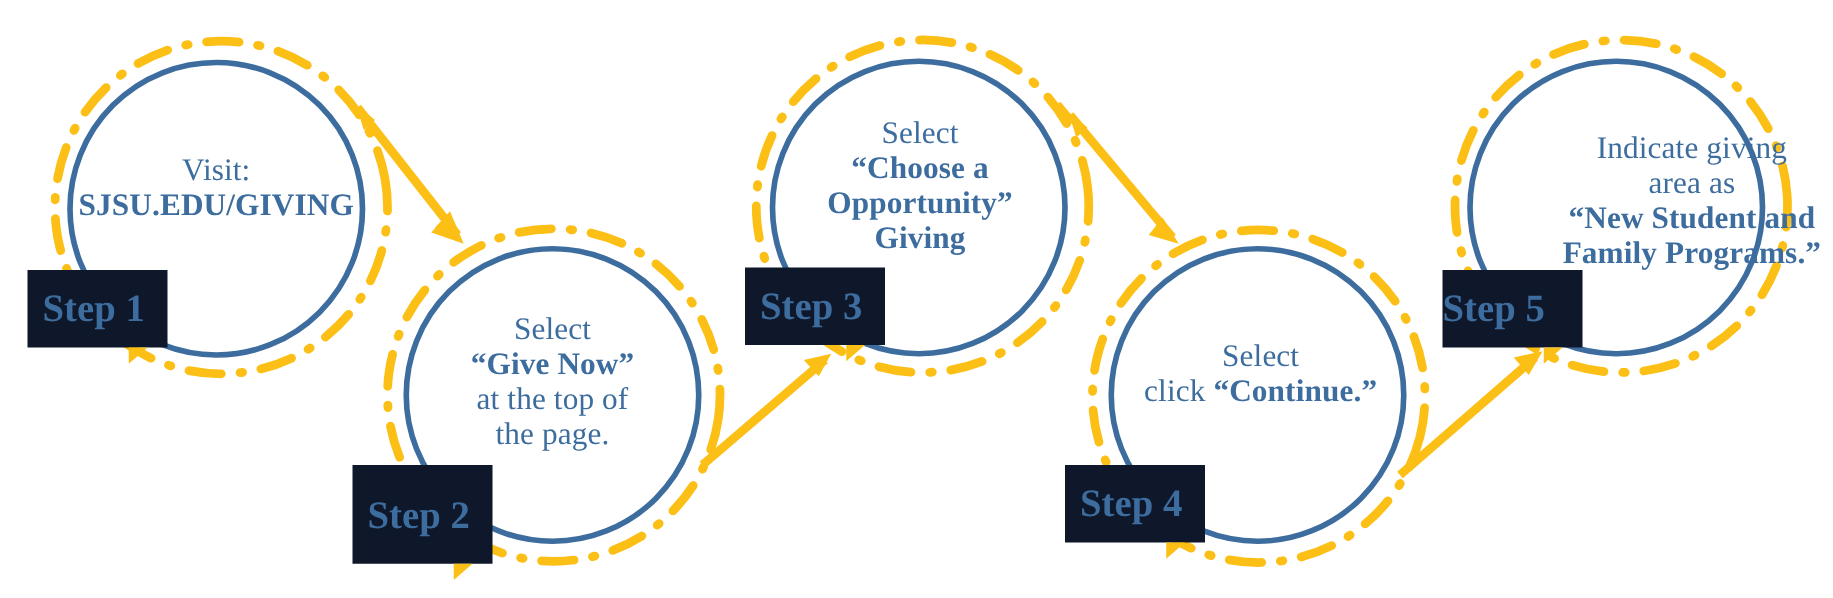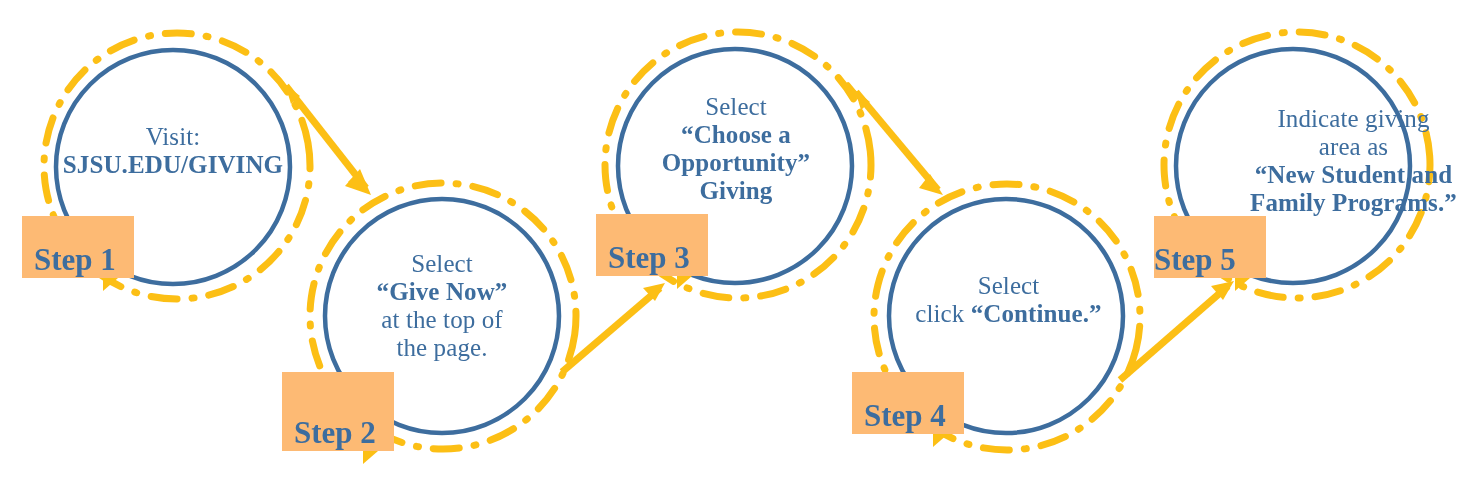--- a/index.html
+++ b/index.html
@@ -38,26 +38,26 @@
     white-space: nowrap;
   }
   .step-text .b {
     font-weight: bold;
   }
   .step-text .r {
     font-weight: normal;
   }
   .badge {
     position: absolute;
-    background: #fdba74;
+    background: #0f172a;
     color: #3d6d9e;
     font-family: "Liberation Serif", "DejaVu Serif", serif;
     font-weight: bold;
     display: flex;
-    align-items: flex-end;
+    align-items: center;
     justify-content: flex-start;
     box-sizing: border-box;
   }
   .badge .badge-label {
     display: block;
     white-space: nowrap;
   }
   .badge .notch {
     position: absolute;
     bottom: -13px;

